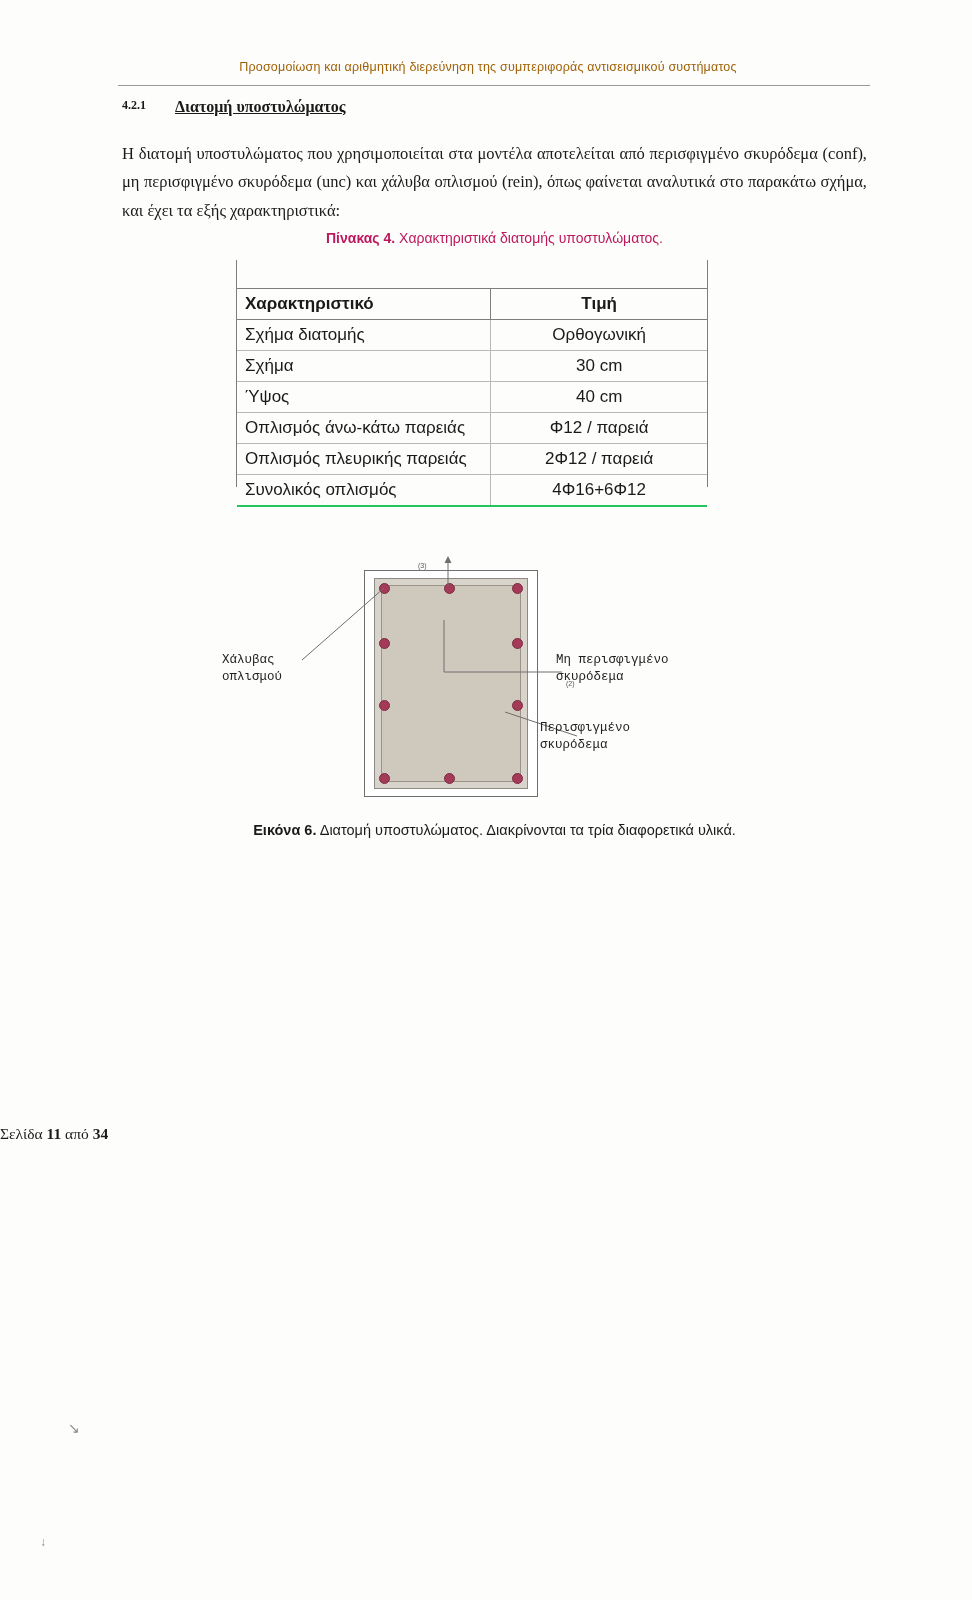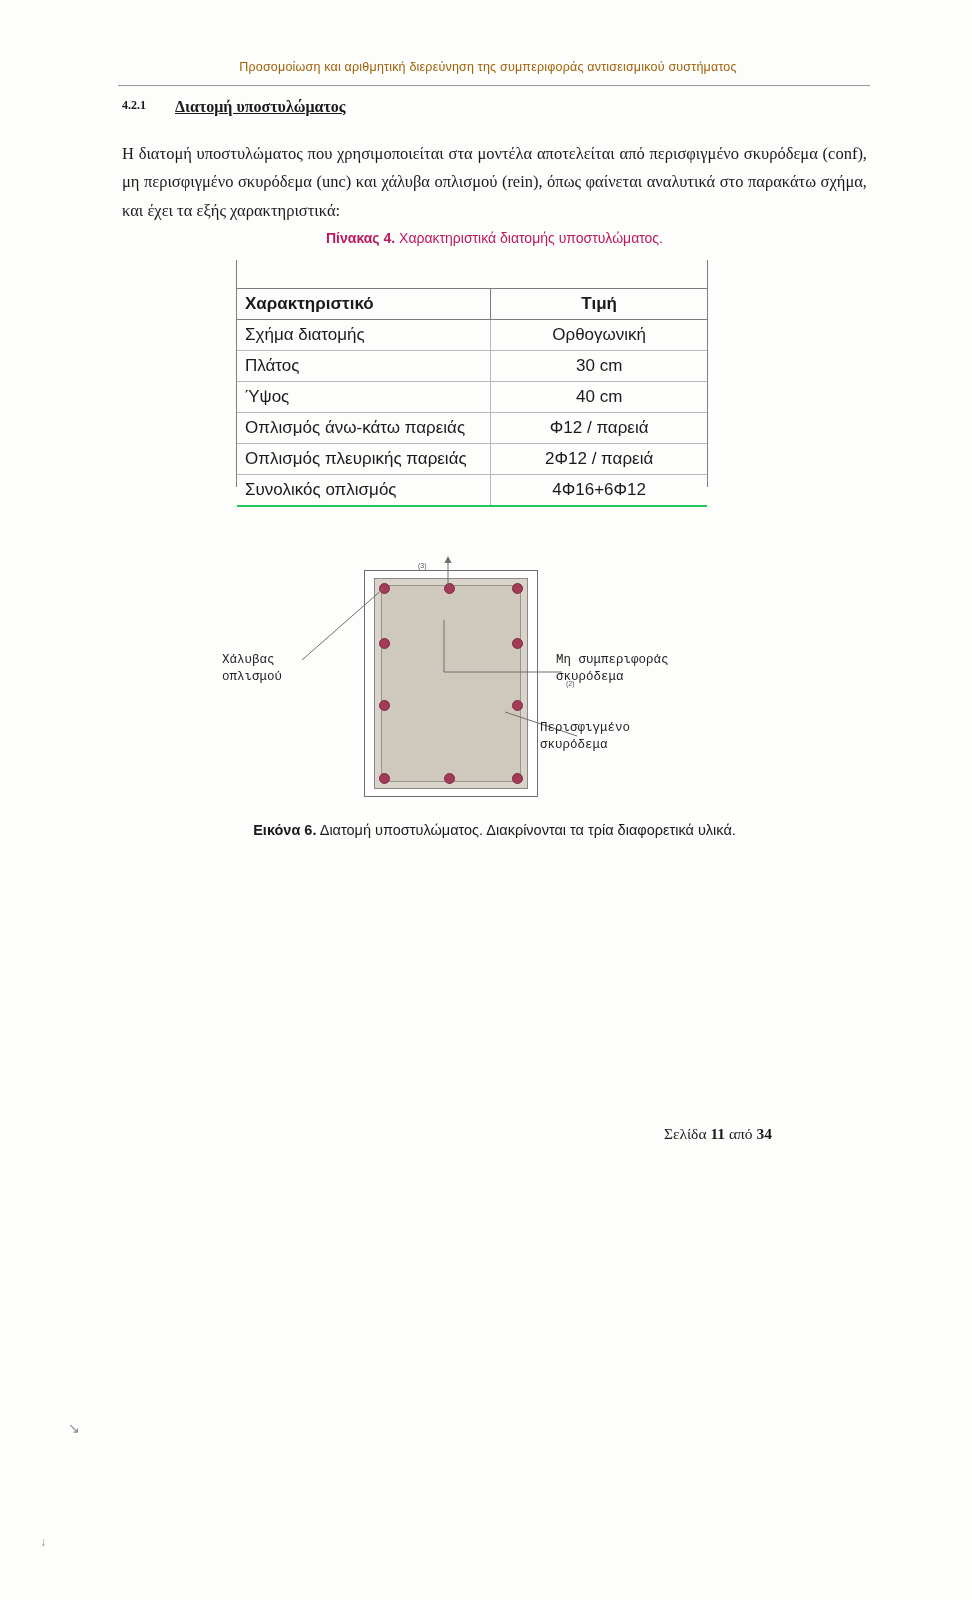--- a/index.html
+++ b/index.html
@@ -210,21 +210,21 @@
     font-size: 14.5px;
   }
   .fig-caption b { font-weight: bold; }
 
   
   .footer {
     position: absolute;
     top: 1125px;
     left: 0;
     width: 772px;
-    text-align: right;
+    text-align: left;
     font-family: "Liberation Serif", serif;
     font-size: 15.5px;
   }
   .footer b { font-weight: bold; }
 
   
   .scan-mark {
     position: absolute;
     color: #8a8a8a;
     font-family: "Liberation Serif", serif;
@@ -259,21 +259,21 @@
           <th class="c1">Χαρακτηριστικό</th>
           <th class="c2">Τιμή</th>
         </tr>
       </thead>
       <tbody>
         <tr>
           <td class="c1">Σχήμα διατομής</td>
           <td class="c2">Ορθογωνική</td>
         </tr>
         <tr>
-          <td class="c1">Πλάτος</td>
+          <td class="c1">Σχήμα</td>
           <td class="c2">30 cm</td>
         </tr>
         <tr>
           <td class="c1">Ύψος</td>
           <td class="c2">40 cm</td>
         </tr>
         <tr>
           <td class="c1">Οπλισμός άνω-κάτω παρειάς</td>
           <td class="c2">Φ12 / παρειά</td>
         </tr>
@@ -327,21 +327,21 @@
     <svg style="position:absolute; left:505px; top:150px;" width="80" height="40">
       <line x1="0" y1="2" x2="72" y2="26" stroke="#6e6e6e" stroke-width="1"></line>
     </svg>
 
     <div class="fig-label" style="left:222px; top:92px; text-align:left;">
       <div>Χάλυβας</div>
       <div>οπλισμού</div>
     </div>
 
     <div class="fig-label" style="left:556px; top:92px;">
-      <div>Μη συμπεριφοράς</div>
+      <div>Μη περισφιγμένο</div>
       <div>σκυρόδεμα</div>
     </div>
 
     <div class="fig-label" style="left:540px; top:160px;">
       <div>Περισφιγμένο</div>
       <div>σκυρόδεμα</div>
     </div>
   </div>
 
   <div class="fig-caption">

